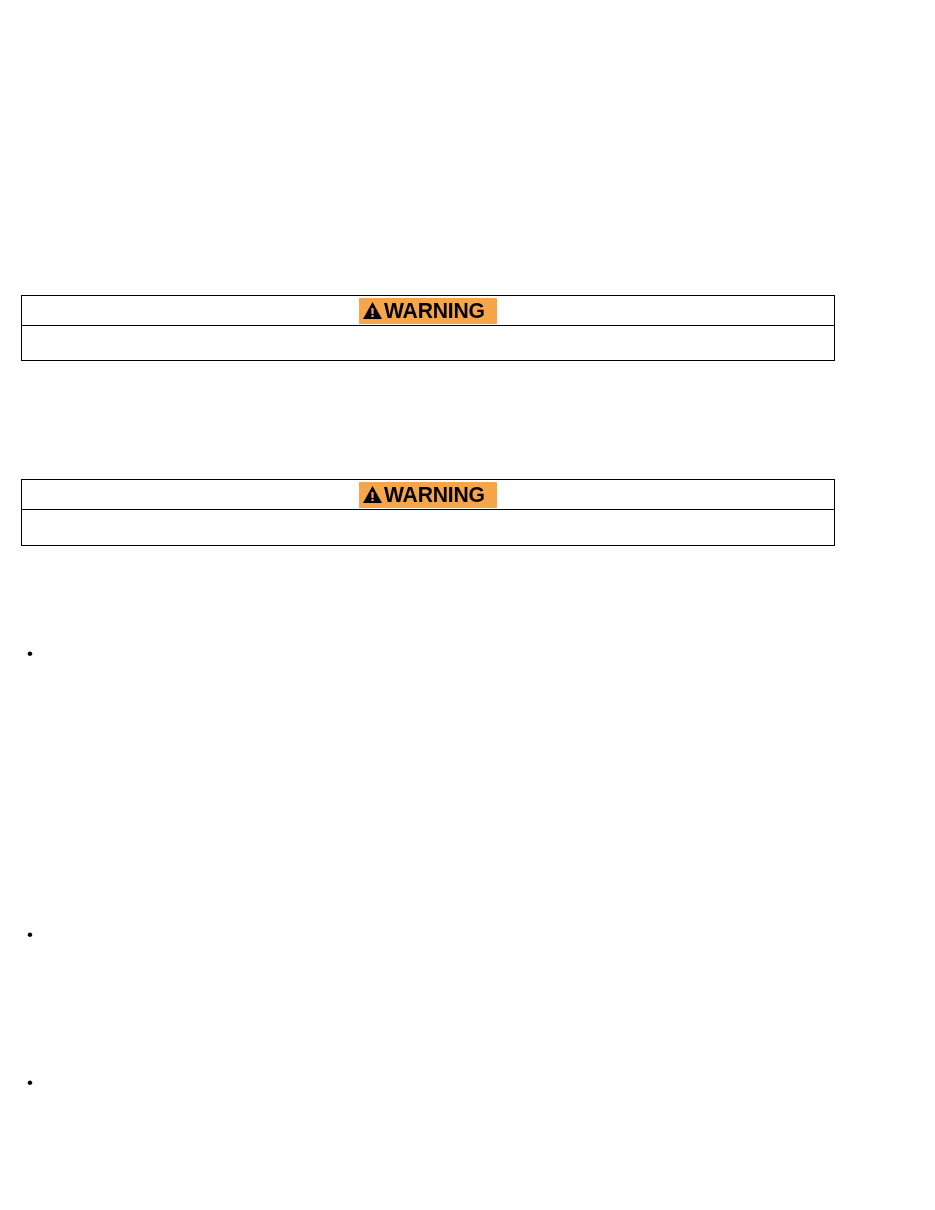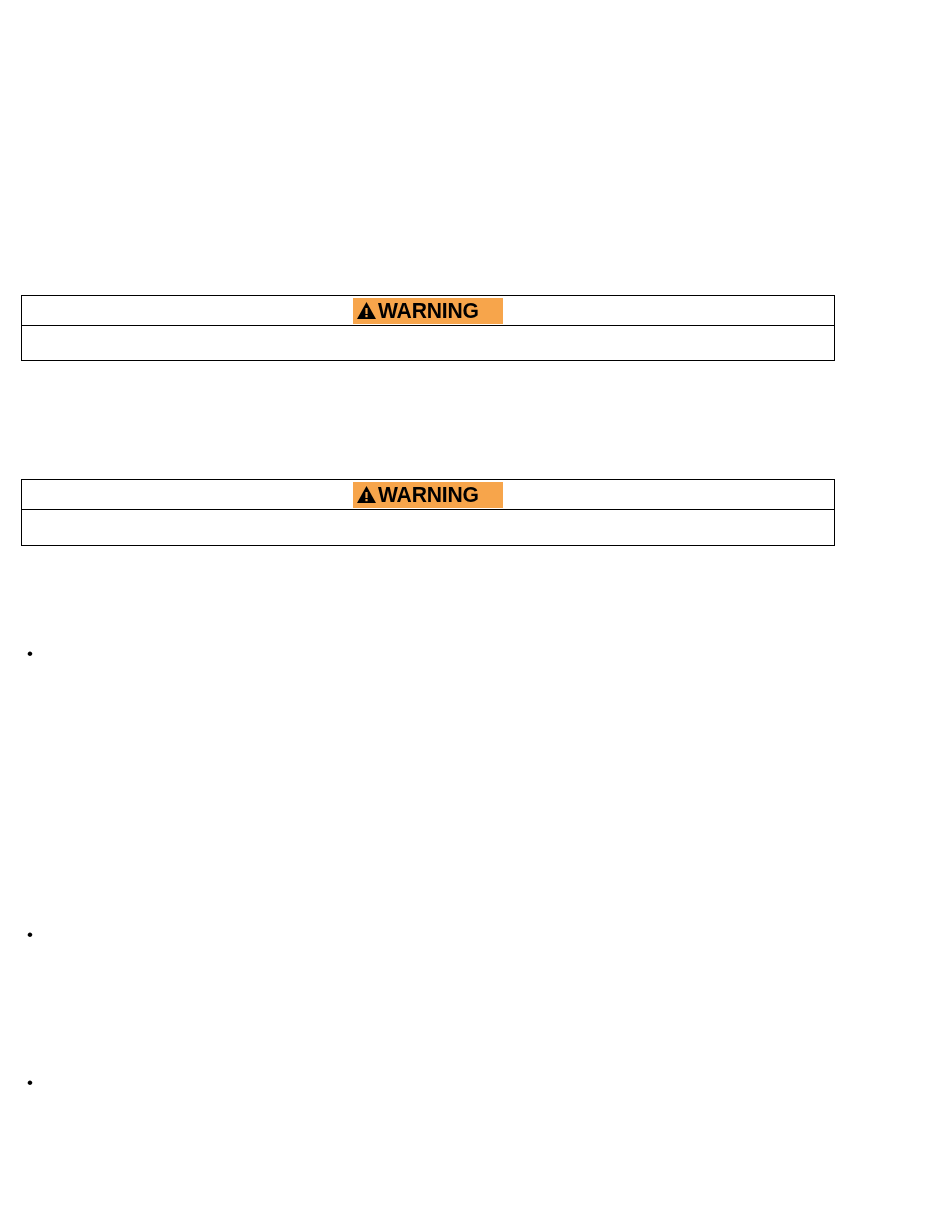--- a/index.html
+++ b/index.html
@@ -57,21 +57,21 @@
   .warning-box.box-2 .warning-body {
     min-height: 35px;
   }
 
   
   .warning-badge {
     display: inline-flex;
     align-items: center;
     background: #F7A54B;
     height: 26px;
-    padding: 0 20px 0 3px;
+    padding: 0 8px 0 3px;
     line-height: 1;
     user-select: none;
     justify-content: center;
   }
   .warning-badge .badge-icon {
     display: inline-flex;
     align-items: center;
     justify-content: center;
     width: 21px;
     height: 21px;

